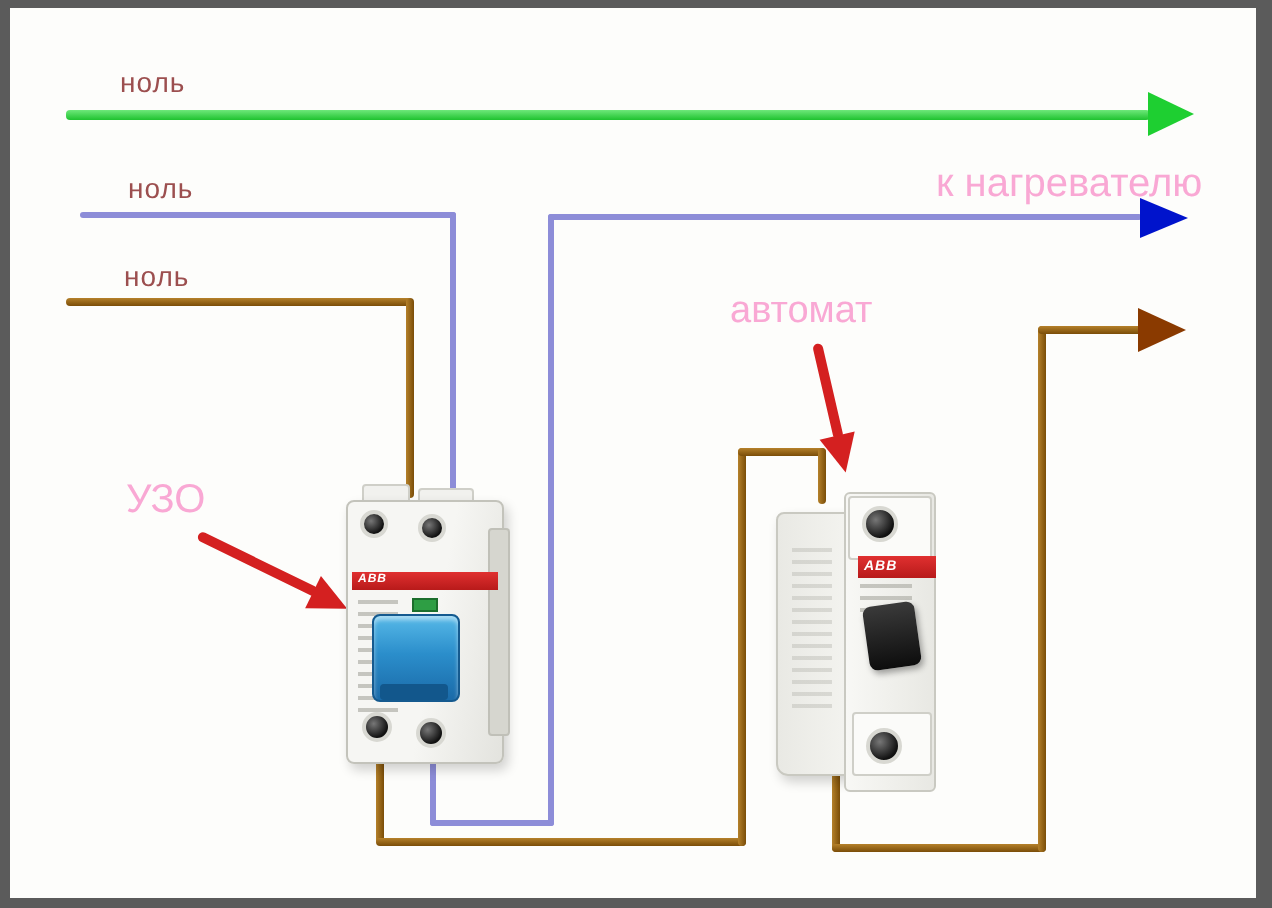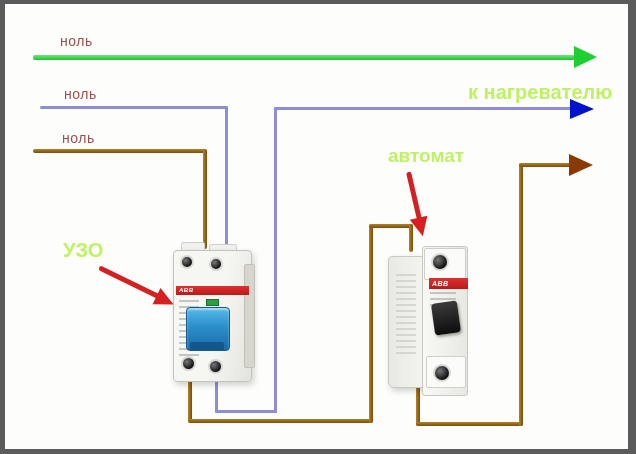--- a/index.html
+++ b/index.html
@@ -13,21 +13,21 @@
   .neutral{background:#8d8dd8;}
   .phase{background:linear-gradient(to bottom,#b5812a,#7a4d08);}
   .phase-v{background:linear-gradient(to right,#b5812a,#7a4d08);}
   
   .tri{position:absolute;width:0;height:0;}
   .tri-green{border-left:23px solid #1ecf31;border-top:11px solid transparent;border-bottom:11px solid transparent;}
   .tri-blue{border-left:24px solid #0013cc;border-top:10px solid transparent;border-bottom:10px solid transparent;}
   .tri-brown{border-left:24px solid #8a3a00;border-top:11px solid transparent;border-bottom:11px solid transparent;}
   
   .wire-label{position:absolute;color:#9c4f4f;font-size:14px;letter-spacing:.5px;}
-  .red-label{position:absolute;color:#bef264;font-weight:700;}
+  .red-label{position:absolute;color:#f9a8d4;font-weight:400;}
   
   .rarrow{position:absolute;height:18px;transform-origin:0 50%;}
   .rarrow .shaft{position:absolute;left:0;top:6px;height:5px;background:#d42020;border-radius:3px;}
   .rarrow .head{position:absolute;top:0;width:0;height:0;border-left:19px solid #d42020;border-top:9px solid transparent;border-bottom:9px solid transparent;}
   
   .device{position:absolute;}
   .rcd-body{position:absolute;left:0;top:8px;width:77px;height:130px;background:linear-gradient(100deg,#f6f6f3 55%,#e3e3de);border:1px solid #c3c3bb;border-radius:4px;box-shadow:2px 3px 6px rgba(0,0,0,.18);}
   .rcd-flange{position:absolute;left:71px;top:22px;width:9px;height:102px;background:#d6d6cf;border:1px solid #c0c0b8;border-radius:2px;}
   .term-block{position:absolute;background:#f1f1ee;border:1px solid #cfcfc8;border-radius:2px;}
   .screw{position:absolute;border-radius:50%;background:radial-gradient(circle at 35% 35%,#777,#111 70%);border:2px solid #d8d8d2;}
@@ -77,21 +77,21 @@
   <div class="wire-v phase-v" style="left:519px;top:163px;width:4px;height:263px;"></div>
   <div class="wire-h phase" style="left:519px;top:163px;width:52px;height:4px;"></div>
   <div class="tri tri-brown" style="left:569px;top:154px;"></div>
 
   <div class="red-label" style="left:63px;top:239px;font-size:20px;">УЗО</div>
   <div class="rarrow" style="left:99px;top:259px;width:84px;transform:rotate(26deg);">
     <div class="shaft" style="width:66px;"></div>
     <div class="head" style="left:64px;"></div>
   </div>
 
-  <div class="red-label" style="left:388px;top:145px;font-size:19px;">автомат</div>
+  <div class="red-label" style="left:365px;top:145px;font-size:19px;">автомат</div>
   <div class="rarrow" style="left:408px;top:163px;width:67px;transform:rotate(77deg);">
     <div class="shaft" style="width:49px;"></div>
     <div class="head" style="left:47px;"></div>
   </div>
 
   <div class="red-label" style="left:468px;top:81px;font-size:20px;">к нагревателю</div>
 
   <div class="device" style="left:173px;top:242px;width:84px;height:142px;">
     <div class="term-block" style="left:8px;top:0;width:22px;height:12px;"></div>
     <div class="term-block" style="left:36px;top:2px;width:26px;height:12px;"></div>

